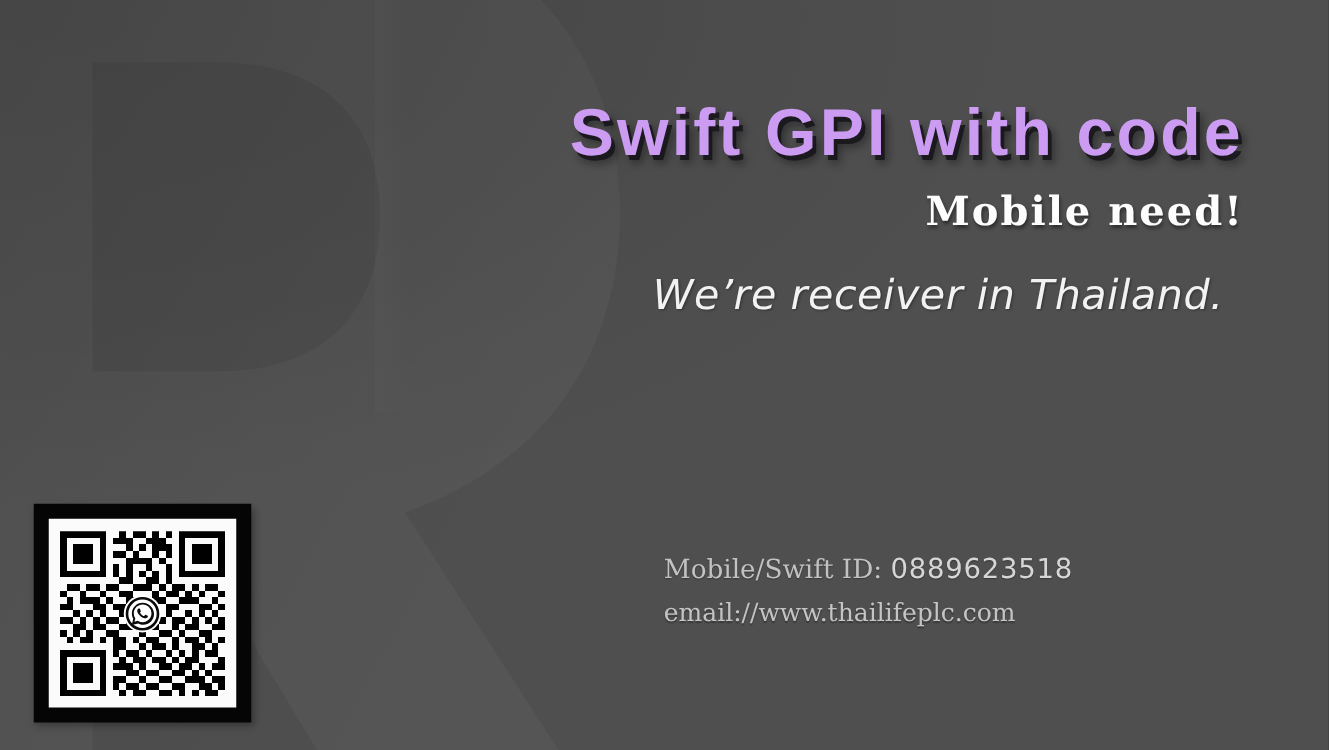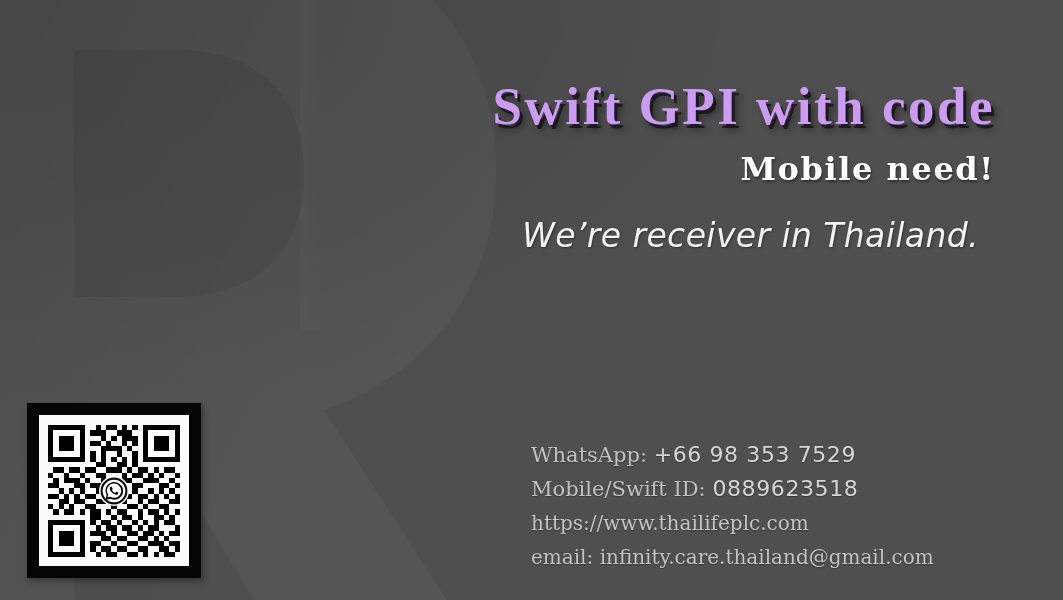--- a/index.html
+++ b/index.html
@@ -65,21 +65,21 @@
     top: 0;
     width: 1063px;
     text-align: right;
     padding-right: 68px;
     box-sizing: border-box;
   }
 
   .title {
     margin: 0;
     padding-top: 80px;
-    font-family: Liberation Serif, serif;
+    font-family: Liberation Sans, sans-serif;
     font-weight: bold;
     font-size: 53px;
     line-height: 1.0;
     letter-spacing: 2.5px;
     color: #cc9cf2;
     text-shadow:
       3px 4px 0px rgba(20,18,24,0.82),
       5px 6px 7px rgba(10,8,12,0.45);
     white-space: nowrap;
   }
@@ -199,38 +199,30 @@
   <div class="seam"></div>
 
   <div class="headline-block">
     <h1 class="title">Swift GPI with code</h1>
     <div class="subtitle">Mobile need!</div>
     <div class="tagline">We’re receiver in Thailand.</div>
   </div>
 
   <div class="contact-block">
 
-    <div class="contact-line">
-      <span class="label">WhatsApp:</span>
-      <span class="value-strong">+66 98 353 7529</span>
-    </div>
 
     <div class="contact-line">
       <span class="label">Mobile/Swift ID:</span>
       <span class="value-strong">0889623518</span>
     </div>
 
     <div class="contact-line small">
-      <span>https://www.thailifeplc.com</span>
+      <span>email://www.thailifeplc.com</span>
     </div>
 
-    <div class="contact-line small">
-      <span class="label">email:</span>
-      <span>infinity.care.thailand@gmail.com</span>
-    </div>
 
   </div>
 
   <div class="qr-frame">
     <div class="qr-plate">
       <svg id="qr-svg" viewBox="0 0 25 25" shape-rendering="crispEdges" aria-hidden="true">
           <path d="M0 0h1v1h-1zM1 0h1v1h-1zM2 0h1v1h-1zM3 0h1v1h-1zM4 0h1v1h-1zM5 0h1v1h-1zM6 0h1v1h-1zM9 0h1v1h-1zM11 0h1v1h-1zM12 0h1v1h-1zM14 0h1v1h-1zM16 0h1v1h-1zM18 0h1v1h-1zM19 0h1v1h-1zM20 0h1v1h-1zM21 0h1v1h-1zM22 0h1v1h-1zM23 0h1v1h-1zM24 0h1v1h-1zM0 1h1v1h-1zM6 1h1v1h-1zM8 1h1v1h-1zM9 1h1v1h-1zM10 1h1v1h-1zM13 1h1v1h-1zM14 1h1v1h-1zM15 1h1v1h-1zM18 1h1v1h-1zM24 1h1v1h-1zM0 2h1v1h-1zM2 2h1v1h-1zM3 2h1v1h-1zM4 2h1v1h-1zM6 2h1v1h-1zM10 2h1v1h-1zM12 2h1v1h-1zM14 2h1v1h-1zM15 2h1v1h-1zM16 2h1v1h-1zM18 2h1v1h-1zM20 2h1v1h-1zM21 2h1v1h-1zM22 2h1v1h-1zM24 2h1v1h-1zM0 3h1v1h-1zM2 3h1v1h-1zM3 3h1v1h-1zM4 3h1v1h-1zM6 3h1v1h-1zM8 3h1v1h-1zM9 3h1v1h-1zM11 3h1v1h-1zM14 3h1v1h-1zM16 3h1v1h-1zM18 3h1v1h-1zM20 3h1v1h-1zM21 3h1v1h-1zM22 3h1v1h-1zM24 3h1v1h-1zM0 4h1v1h-1zM2 4h1v1h-1zM3 4h1v1h-1zM4 4h1v1h-1zM6 4h1v1h-1zM10 4h1v1h-1zM11 4h1v1h-1zM12 4h1v1h-1zM13 4h1v1h-1zM15 4h1v1h-1zM18 4h1v1h-1zM20 4h1v1h-1zM21 4h1v1h-1zM22 4h1v1h-1zM24 4h1v1h-1zM0 5h1v1h-1zM6 5h1v1h-1zM8 5h1v1h-1zM10 5h1v1h-1zM13 5h1v1h-1zM16 5h1v1h-1zM18 5h1v1h-1zM24 5h1v1h-1zM0 6h1v1h-1zM1 6h1v1h-1zM2 6h1v1h-1zM3 6h1v1h-1zM4 6h1v1h-1zM5 6h1v1h-1zM6 6h1v1h-1zM8 6h1v1h-1zM10 6h1v1h-1zM12 6h1v1h-1zM14 6h1v1h-1zM16 6h1v1h-1zM18 6h1v1h-1zM19 6h1v1h-1zM20 6h1v1h-1zM21 6h1v1h-1zM22 6h1v1h-1zM23 6h1v1h-1zM24 6h1v1h-1zM9 7h1v1h-1zM10 7h1v1h-1zM13 7h1v1h-1zM14 7h1v1h-1zM16 7h1v1h-1zM1 8h1v1h-1zM2 8h1v1h-1zM4 8h1v1h-1zM5 8h1v1h-1zM7 8h1v1h-1zM8 8h1v1h-1zM11 8h1v1h-1zM12 8h1v1h-1zM13 8h1v1h-1zM15 8h1v1h-1zM17 8h1v1h-1zM18 8h1v1h-1zM20 8h1v1h-1zM22 8h1v1h-1zM23 8h1v1h-1zM0 9h1v1h-1zM3 9h1v1h-1zM6 9h1v1h-1zM9 9h1v1h-1zM10 9h1v1h-1zM14 9h1v1h-1zM16 9h1v1h-1zM17 9h1v1h-1zM19 9h1v1h-1zM21 9h1v1h-1zM24 9h1v1h-1zM1 10h1v1h-1zM3 10h1v1h-1zM4 10h1v1h-1zM5 10h1v1h-1zM7 10h1v1h-1zM10 10h1v1h-1zM11 10h1v1h-1zM12 10h1v1h-1zM14 10h1v1h-1zM15 10h1v1h-1zM18 10h1v1h-1zM19 10h1v1h-1zM20 10h1v1h-1zM23 10h1v1h-1zM0 11h1v1h-1zM1 11h1v1h-1zM5 11h1v1h-1zM6 11h1v1h-1zM8 11h1v1h-1zM9 11h1v1h-1zM13 11h1v1h-1zM16 11h1v1h-1zM17 11h1v1h-1zM21 11h1v1h-1zM22 11h1v1h-1zM24 11h1v1h-1zM2 12h1v1h-1zM4 12h1v1h-1zM6 12h1v1h-1zM9 12h1v1h-1zM11 12h1v1h-1zM12 12h1v1h-1zM14 12h1v1h-1zM16 12h1v1h-1zM19 12h1v1h-1zM21 12h1v1h-1zM23 12h1v1h-1zM0 13h1v1h-1zM1 13h1v1h-1zM3 13h1v1h-1zM5 13h1v1h-1zM7 13h1v1h-1zM8 13h1v1h-1zM10 13h1v1h-1zM13 13h1v1h-1zM15 13h1v1h-1zM17 13h1v1h-1zM18 13h1v1h-1zM20 13h1v1h-1zM22 13h1v1h-1zM24 13h1v1h-1zM2 14h1v1h-1zM3 14h1v1h-1zM5 14h1v1h-1zM6 14h1v1h-1zM9 14h1v1h-1zM10 14h1v1h-1zM11 14h1v1h-1zM13 14h1v1h-1zM14 14h1v1h-1zM17 14h1v1h-1zM19 14h1v1h-1zM20 14h1v1h-1zM23 14h1v1h-1zM24 14h1v1h-1zM0 15h1v1h-1zM2 15h1v1h-1zM4 15h1v1h-1zM7 15h1v1h-1zM8 15h1v1h-1zM12 15h1v1h-1zM15 15h1v1h-1zM16 15h1v1h-1zM18 15h1v1h-1zM21 15h1v1h-1zM22 15h1v1h-1zM1 16h1v1h-1zM3 16h1v1h-1zM4 16h1v1h-1zM6 16h1v1h-1zM8 16h1v1h-1zM9 16h1v1h-1zM11 16h1v1h-1zM13 16h1v1h-1zM14 16h1v1h-1zM17 16h1v1h-1zM19 16h1v1h-1zM20 16h1v1h-1zM22 16h1v1h-1zM24 16h1v1h-1zM8 17h1v1h-1zM9 17h1v1h-1zM12 17h1v1h-1zM14 17h1v1h-1zM15 17h1v1h-1zM17 17h1v1h-1zM20 17h1v1h-1zM21 17h1v1h-1zM23 17h1v1h-1zM0 18h1v1h-1zM1 18h1v1h-1zM2 18h1v1h-1zM3 18h1v1h-1zM4 18h1v1h-1zM5 18h1v1h-1zM6 18h1v1h-1zM8 18h1v1h-1zM10 18h1v1h-1zM11 18h1v1h-1zM13 18h1v1h-1zM16 18h1v1h-1zM18 18h1v1h-1zM20 18h1v1h-1zM22 18h1v1h-1zM23 18h1v1h-1zM0 19h1v1h-1zM6 19h1v1h-1zM9 19h1v1h-1zM11 19h1v1h-1zM12 19h1v1h-1zM14 19h1v1h-1zM15 19h1v1h-1zM17 19h1v1h-1zM19 19h1v1h-1zM20 19h1v1h-1zM24 19h1v1h-1zM0 20h1v1h-1zM2 20h1v1h-1zM3 20h1v1h-1zM4 20h1v1h-1zM6 20h1v1h-1zM8 20h1v1h-1zM9 20h1v1h-1zM10 20h1v1h-1zM12 20h1v1h-1zM15 20h1v1h-1zM16 20h1v1h-1zM18 20h1v1h-1zM19 20h1v1h-1zM21 20h1v1h-1zM23 20h1v1h-1zM24 20h1v1h-1zM0 21h1v1h-1zM2 21h1v1h-1zM3 21h1v1h-1zM4 21h1v1h-1zM6 21h1v1h-1zM10 21h1v1h-1zM11 21h1v1h-1zM13 21h1v1h-1zM14 21h1v1h-1zM17 21h1v1h-1zM18 21h1v1h-1zM20 21h1v1h-1zM22 21h1v1h-1zM0 22h1v1h-1zM2 22h1v1h-1zM3 22h1v1h-1zM4 22h1v1h-1zM6 22h1v1h-1zM8 22h1v1h-1zM9 22h1v1h-1zM12 22h1v1h-1zM15 22h1v1h-1zM16 22h1v1h-1zM19 22h1v1h-1zM20 22h1v1h-1zM21 22h1v1h-1zM23 22h1v1h-1zM24 22h1v1h-1zM0 23h1v1h-1zM6 23h1v1h-1zM8 23h1v1h-1zM10 23h1v1h-1zM11 23h1v1h-1zM13 23h1v1h-1zM14 23h1v1h-1zM17 23h1v1h-1zM18 23h1v1h-1zM21 23h1v1h-1zM22 23h1v1h-1zM24 23h1v1h-1zM0 24h1v1h-1zM1 24h1v1h-1zM2 24h1v1h-1zM3 24h1v1h-1zM4 24h1v1h-1zM5 24h1v1h-1zM6 24h1v1h-1zM9 24h1v1h-1zM11 24h1v1h-1zM12 24h1v1h-1zM15 24h1v1h-1zM16 24h1v1h-1zM18 24h1v1h-1zM20 24h1v1h-1zM22 24h1v1h-1zM23 24h1v1h-1z" fill="#000000"></path>
         </svg>
       <span class="wa-badge">
         <svg viewBox="0 0 32 32" xmlns="http://www.w3.org/2000/svg">

